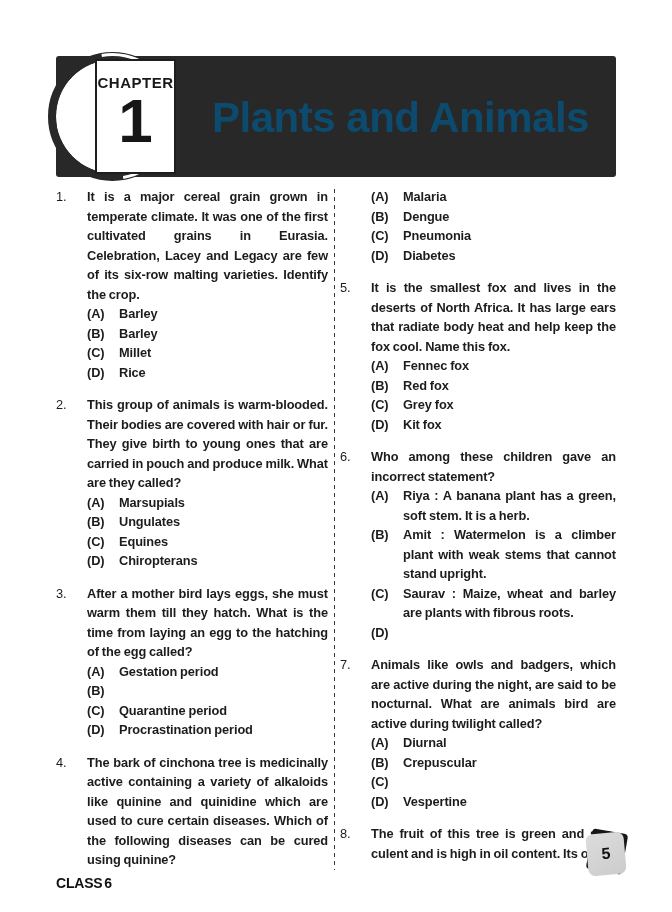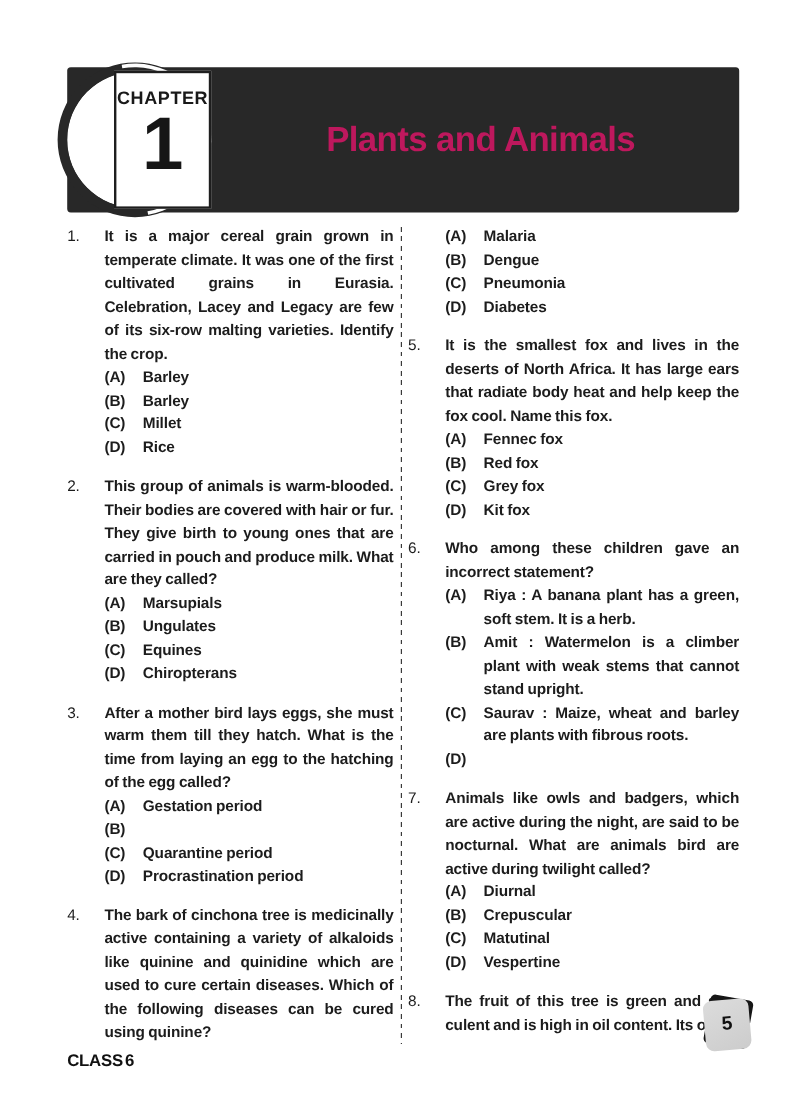--- a/index.html
+++ b/index.html
@@ -59,21 +59,21 @@
   .chapter-num{
     margin-top:1px;
     font-size:62px;font-weight:700;line-height:.95;
     color:#161616;
   }
   .header-title-wrap{
     left:185px;top:56px;width:431px;height:121px;
     display:flex;align-items:center;justify-content:center;
   }
   .header-title{
-    color:#be185d;font-size:29px;font-weight:700;letter-spacing:-.5px;
+    color:#0c4a6e;font-size:42px;font-weight:700;letter-spacing:-.5px;
     padding-top:2px;
   }
 
   
   .content{
     left:56px;top:187px;width:560px;
     display:flex;align-items:stretch;
     font-size:12.8px;line-height:19.5px;
     letter-spacing:-.1px;word-spacing:-.5px;
   }
@@ -279,21 +279,20 @@
             <div class="opt">
               <span class="opt-label">(A)</span>
               <span class="opt-text">Diurnal</span>
             </div>
             <div class="opt">
               <span class="opt-label">(B)</span>
               <span class="opt-text">Crepuscular</span>
             </div>
             <div class="opt">
               <span class="opt-label">(C)</span>
-              <span class="opt-text">Matutinal</span>
             </div>
             <div class="opt">
               <span class="opt-label">(D)</span>
               <span class="opt-text">Vespertine</span>
             </div>
           </div>
         </div>
         <div class="q">
           <div class="q-num">8.</div>
           <div class="q-body">

